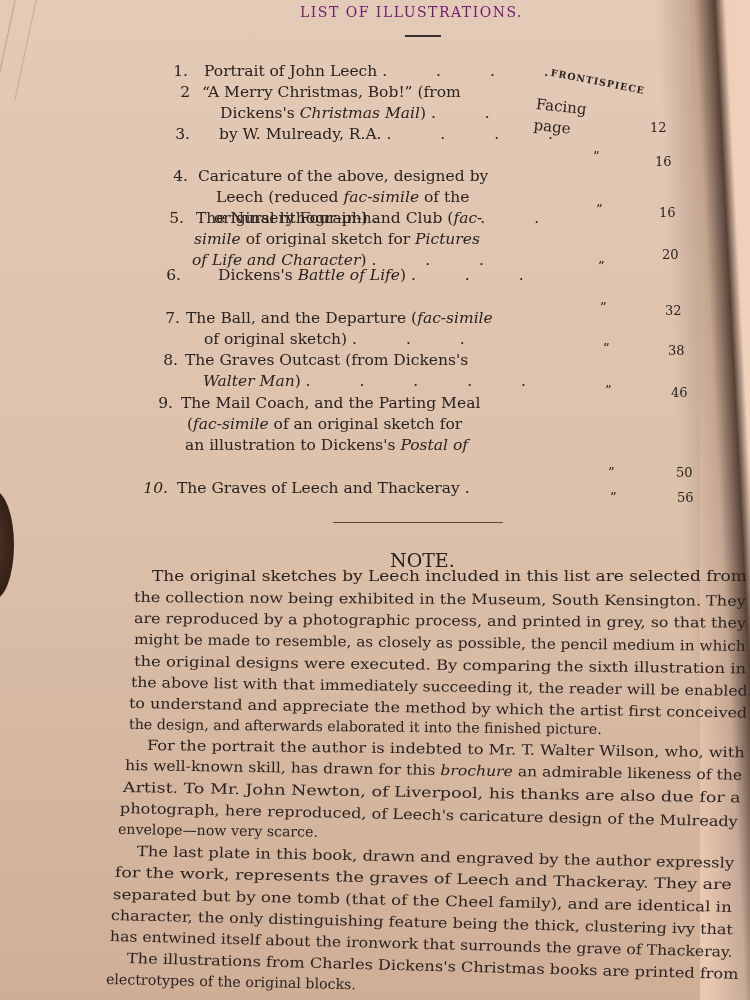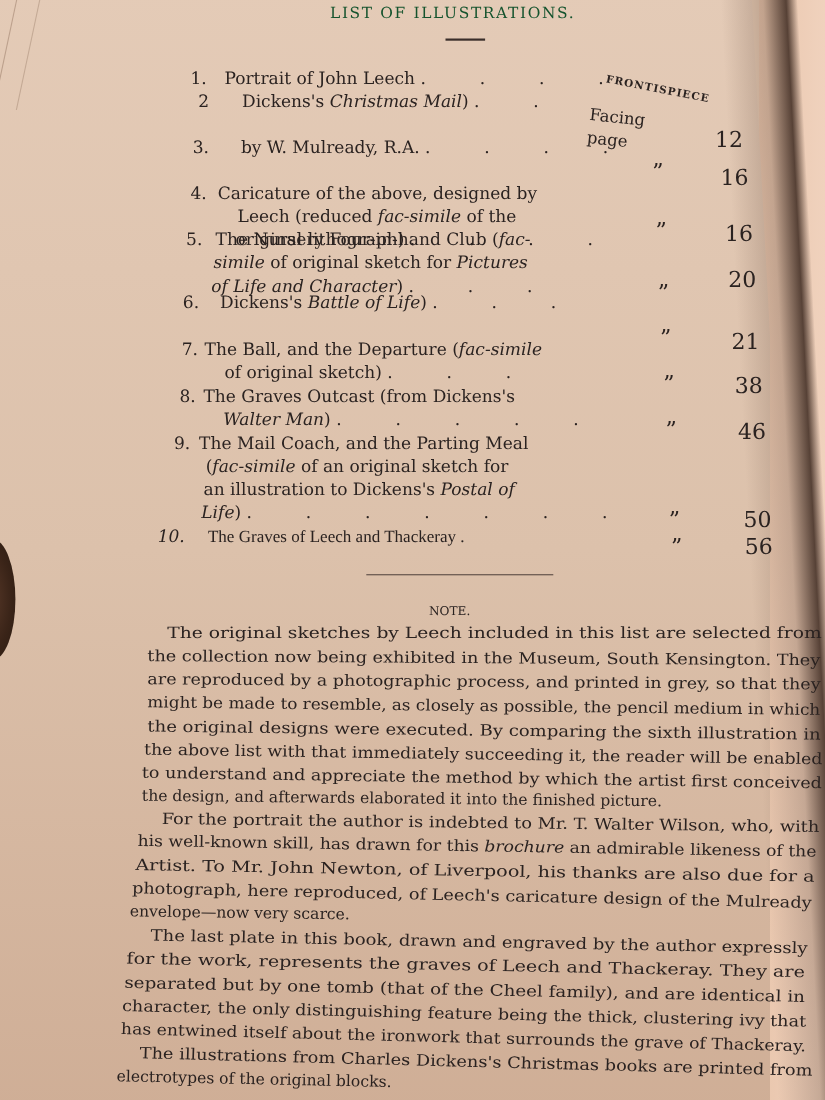--- a/index.html
+++ b/index.html
@@ -61,21 +61,21 @@
   .content {
     position: absolute;
     left: 0; top: 0;
     width: 750px; height: 1000px;
   }
   .header {
     position: absolute;
     left: 300px; top: 4px;
     font-size: 14px;
     letter-spacing: 1.5px;
-    color: #14532d;
+    color: #701a75;
   }
   .header-rule {
     position: absolute;
     left: 405px; top: 35px;
     width: 36px; height: 2px;
     background: #3a2e2a;
   }
   .entry {
     position: absolute;
     font-size: 15.5px;
@@ -85,42 +85,42 @@
   .entry .num {
     position: absolute;
     text-align: right;
     width: 28px;
   }
   .entry .text { position: absolute; }
   .entry .line { white-space: nowrap; }
   .dots { letter-spacing: 22px; }
   .ditto, .pg, .facing, .frontis {
     position: absolute;
-    font-size: 20px;
+    font-size: 13px;
     color: #2a2220;
   }
   .frontis {
     font-size: 9.5px;
     letter-spacing: 1px;
     font-weight: bold;
     transform: rotate(11deg);
     transform-origin: left top;
   }
   .facing { transform: rotate(6deg); transform-origin: left top; font-size: 15px; }
   .it { font-style: italic; }
   .rule2 {
     position: absolute;
     left: 333px; top: 522px;
     width: 170px; height: 1px;
     background: #5a4a44;
   }
   .note-title {
     position: absolute;
     left: 390px; top: 549px;
-    font-size: 11px;
+    font-size: 19px;
     color: #2a2220;
   }
   .note-line {
     position: absolute;
     font-size: 14.2px;
     white-space: nowrap;
     color: #2a2220;
     transform-origin: left center;
   }
 </style>
@@ -141,20 +141,21 @@
       <div class="entry" style="left: 0px; top: 61px;">
         <span class="num" style="left: 160px;">1.</span>
         <div class="text" style="left: 204px;">
           <div class="line" style="margin-left: 0px; text-align: center;">Portrait of John Leech <span class="dots">. . . .</span></div>
         </div>
         <span class="frontis" style="left: 553px; top: 1px;">FRONTISPIECE</span>
       </div>
       <div class="entry" style="left: 0px; top: 82px;">
         <span class="num" style="left: 162px;">2</span>
         <div class="text" style="left: 202px;">
+          <div class="line" style="margin-left: 0px;">“A Merry Christmas, Bob!” (from</div>
           <div class="line" style="margin-left: 18px;">Dickens's <span class="it">Christmas Mail</span>) <span class="dots">. .</span></div>
         </div>
         <span class="facing" style="left: 537px; top: 12px;">Facing page</span>
         <span class="pg" style="left: 650px; top: 35px;">12</span>
       </div>
       <div class="entry" style="left: 0px; top: 124px;">
         <span class="num" style="left: 162px;">3.</span>
         <div class="text" style="left: 201px;">
           <div class="line" style="margin-left: 18px;">by W. Mulready, R.A. <span class="dots">. . . .</span></div>
         </div>
@@ -177,24 +178,24 @@
           <div class="line" style="margin-left: 0px;">The Nursery Four-in-hand Club (<span class="it">fac-</span></div>
           <div class="line" style="margin-left: -2px;"><span class="it">simile</span> of original sketch for <span class="it">Pictures</span></div>
           <div class="line" style="margin-left: -4px;"><span class="it">of Life and Character</span>) <span class="dots">. . .</span></div>
         </div>
         <span class="ditto" style="left: 598px; top: 48px;">”</span>
         <span class="pg" style="left: 662px; top: 36px;">20</span>
       </div>
       <div class="entry" style="left: 0px; top: 265px;">
         <span class="num" style="left: 153px;">6.</span>
         <div class="text" style="left: 190px;">
-          <div class="line" style="margin-left: 10px;">Dickens's <span class="it">Battle of Life</span>) <span class="dots">. . .</span></div>
+          <div class="line" style="margin-left: 28px;">Dickens's <span class="it">Battle of Life</span>) <span class="dots">. . .</span></div>
         </div>
         <span class="ditto" style="left: 600px; top: 32px;">”</span>
-        <span class="pg" style="left: 665px; top: 35px;">21</span>
+        <span class="pg" style="left: 665px; top: 35px;">32</span>
       </div>
       <div class="entry" style="left: 0px; top: 308px;">
         <span class="num" style="left: 152px;">7.</span>
         <div class="text" style="left: 186px;">
           <div class="line" style="margin-left: 0px;">The Ball, and the Departure (<span class="it">fac-simile</span></div>
           <div class="line" style="margin-left: 18px;">of original sketch) <span class="dots">. . .</span></div>
         </div>
         <span class="ditto" style="left: 603px; top: 30px;">”</span>
         <span class="pg" style="left: 668px; top: 32px;">38</span>
       </div>
@@ -206,29 +207,28 @@
         </div>
         <span class="ditto" style="left: 605px; top: 30px;">”</span>
         <span class="pg" style="left: 671px; top: 32px;">46</span>
       </div>
       <div class="entry" style="left: 0px; top: 393px;">
         <span class="num" style="left: 145px;">9.</span>
         <div class="text" style="left: 181px;">
           <div class="line" style="margin-left: 0px;">The Mail Coach, and the Parting Meal</div>
           <div class="line" style="margin-left: 6px;">(<span class="it">fac-simile</span> of an original sketch for</div>
           <div class="line" style="margin-left: 4px;">an illustration to Dickens's <span class="it">Postal of</span></div>
-          <div class="line" style="margin-left: 2px;"><span class="it">Life</span>) <span class="dots">. . . . . . .</span></div>
         </div>
         <span class="ditto" style="left: 608px; top: 69px;">”</span>
         <span class="pg" style="left: 676px; top: 69px;">50</span>
       </div>
       <div class="entry" style="left: 0px; top: 478px;">
         <span class="num" style="left: 140px; font-style: italic;">10.</span>
         <div class="text" style="left: 177px;">
-          <div class="line" style="margin-left: 12px; font-family: Liberation Serif, serif;">The Graves of Leech and Thackeray <span class="dots">.</span></div>
+          <div class="line" style="margin-left: 0px;">The Graves of Leech and Thackeray <span class="dots">.</span></div>
         </div>
         <span class="ditto" style="left: 610px; top: 9px;">”</span>
         <span class="pg" style="left: 677px; top: 9px;">56</span>
       </div>
     </div>
 
   <div class="rule2"></div>
   <div class="note-title">NOTE.</div>
   <div id="note">
       <div class="note-line" style="left: 152px; top: 568px; transform: scaleX(1.197) rotate(0deg);">The original sketches by Leech included in this list are selected from</div>

